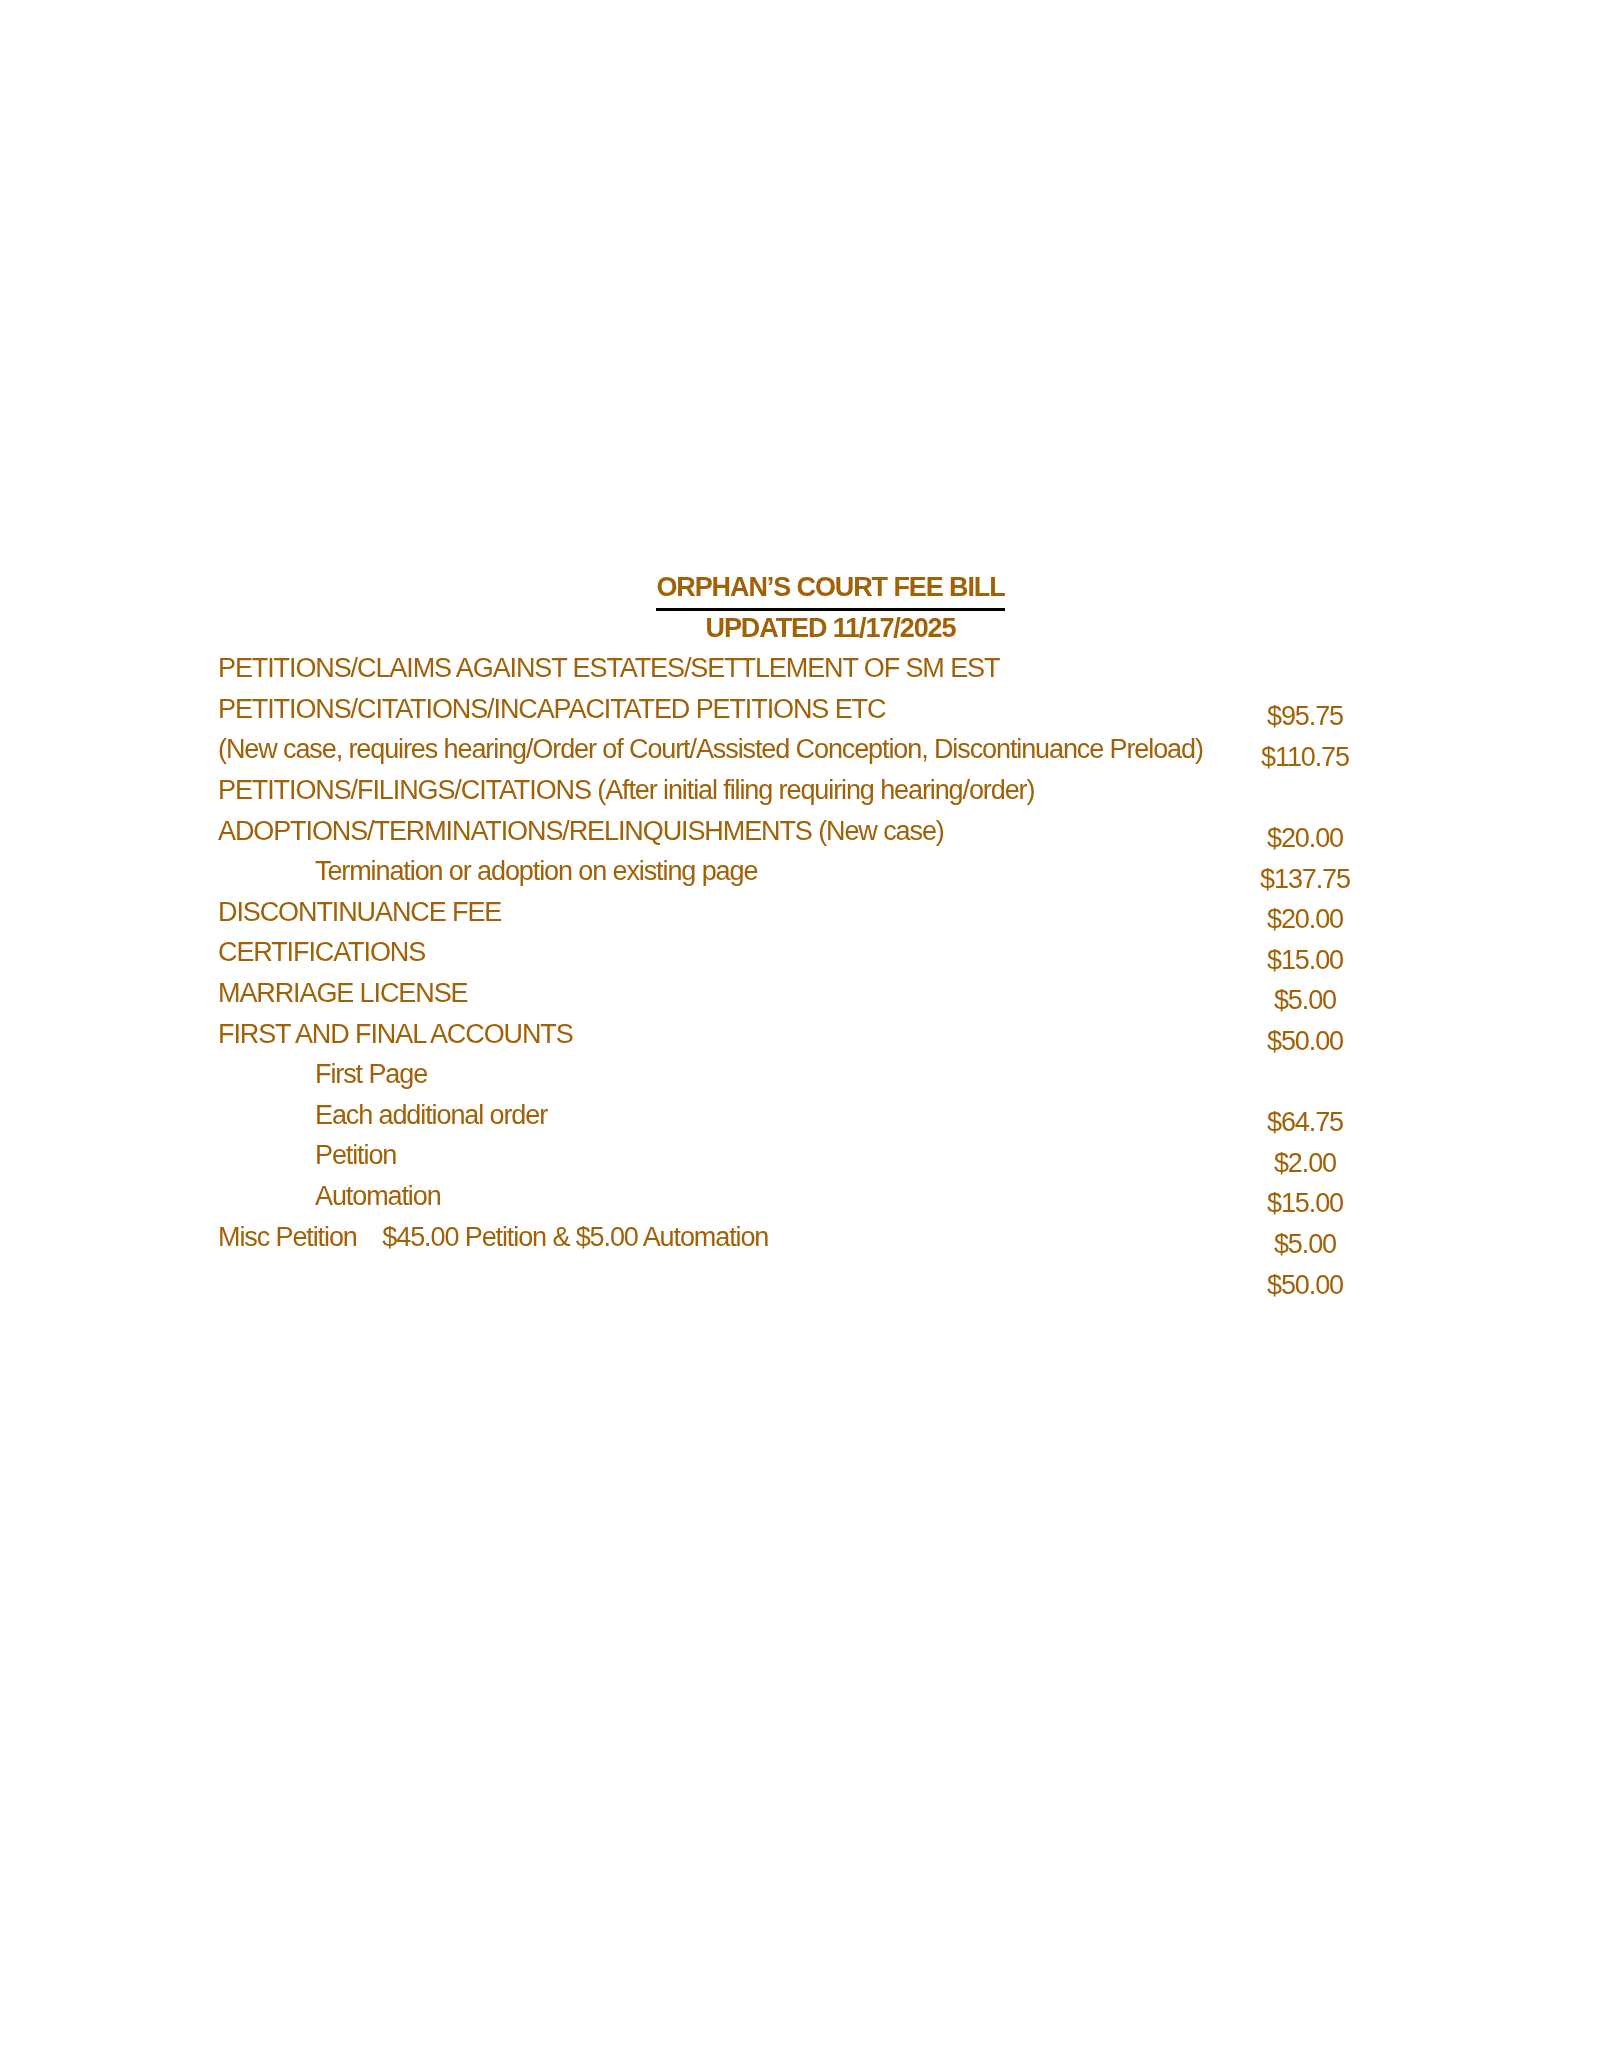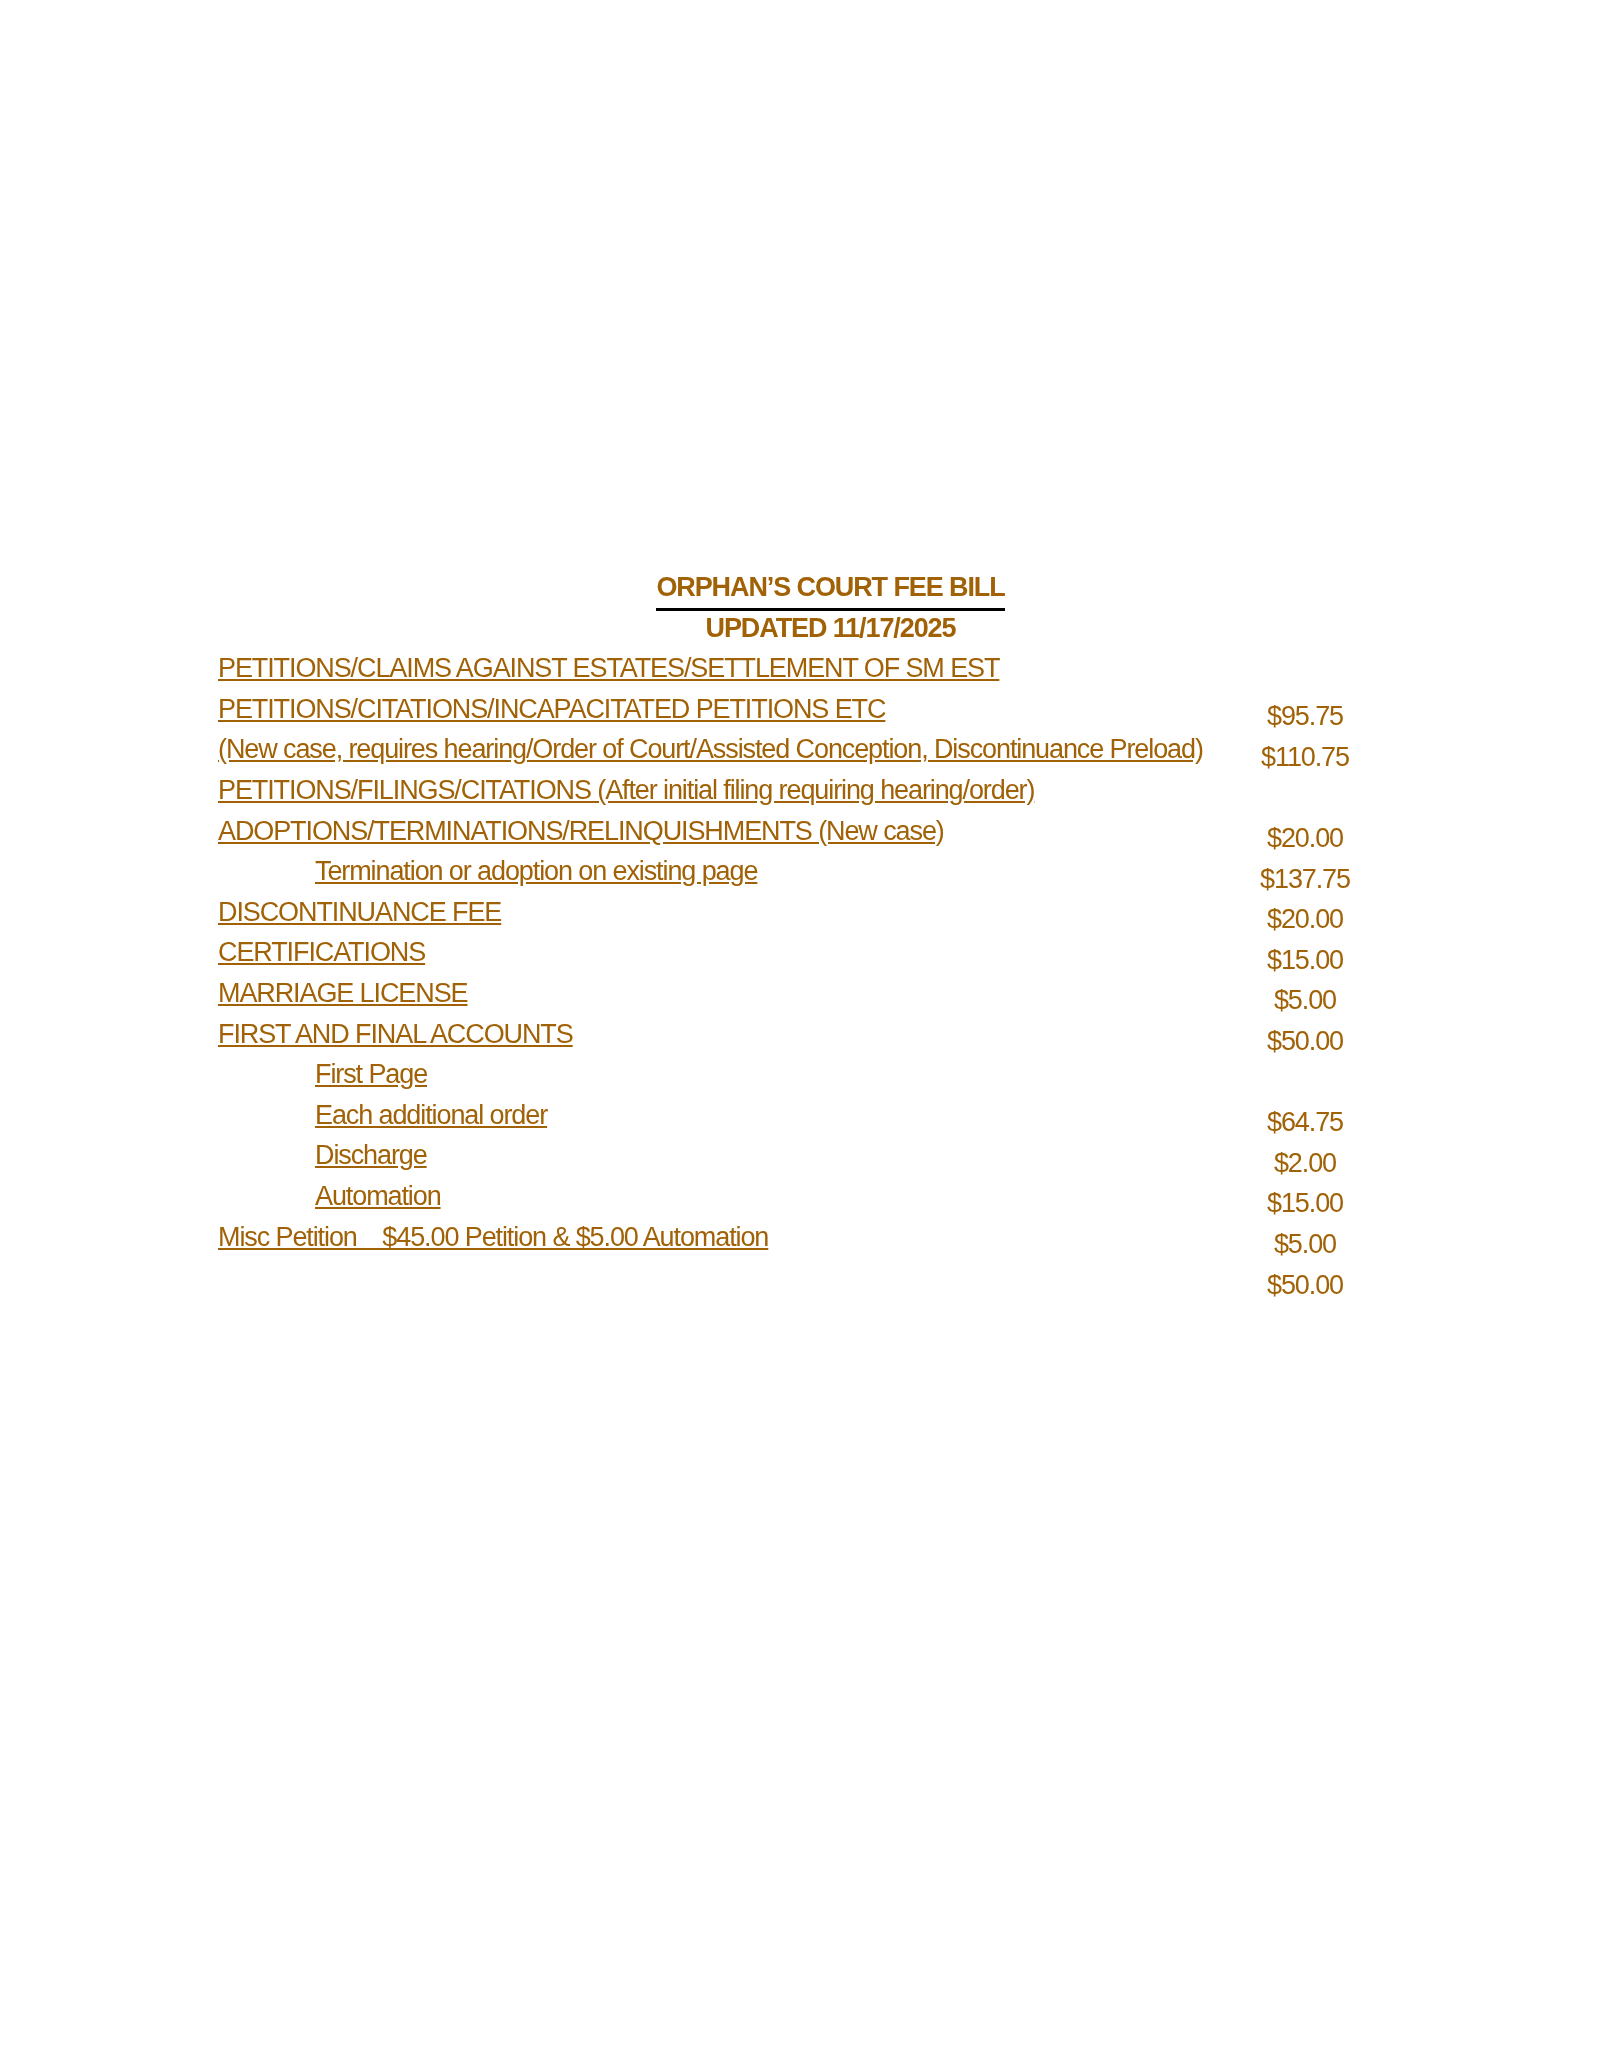--- a/index.html
+++ b/index.html
@@ -50,21 +50,20 @@
   }
   .fee-row {
     position: relative;
     height: 40.6px;
   }
   .fee-label {
     position: absolute;
     left: 0;
     top: 0;
     white-space: pre;
-    text-decoration: underline;
   }
   .fee-row.indent .fee-label {
     left: 97px;
   }
   .fee-amount {
     position: absolute;
     left: 1012px;
     top: 0;
     width: 150px;
     text-align: center;
@@ -139,21 +138,21 @@
       <span class="fee-label">First Page</span>
       <span class="fee-amount">$64.75</span>
     </div>
 
     <div class="fee-row indent">
       <span class="fee-label">Each additional order</span>
       <span class="fee-amount">$2.00</span>
     </div>
 
     <div class="fee-row indent">
-      <span class="fee-label">Discharge</span>
+      <span class="fee-label">Petition</span>
       <span class="fee-amount">$15.00</span>
     </div>
 
     <div class="fee-row indent">
       <span class="fee-label">Automation</span>
       <span class="fee-amount">$5.00</span>
     </div>
 
     <div class="fee-row">
       <span class="fee-label">Misc Petition    $45.00 Petition &amp; $5.00 Automation</span>

